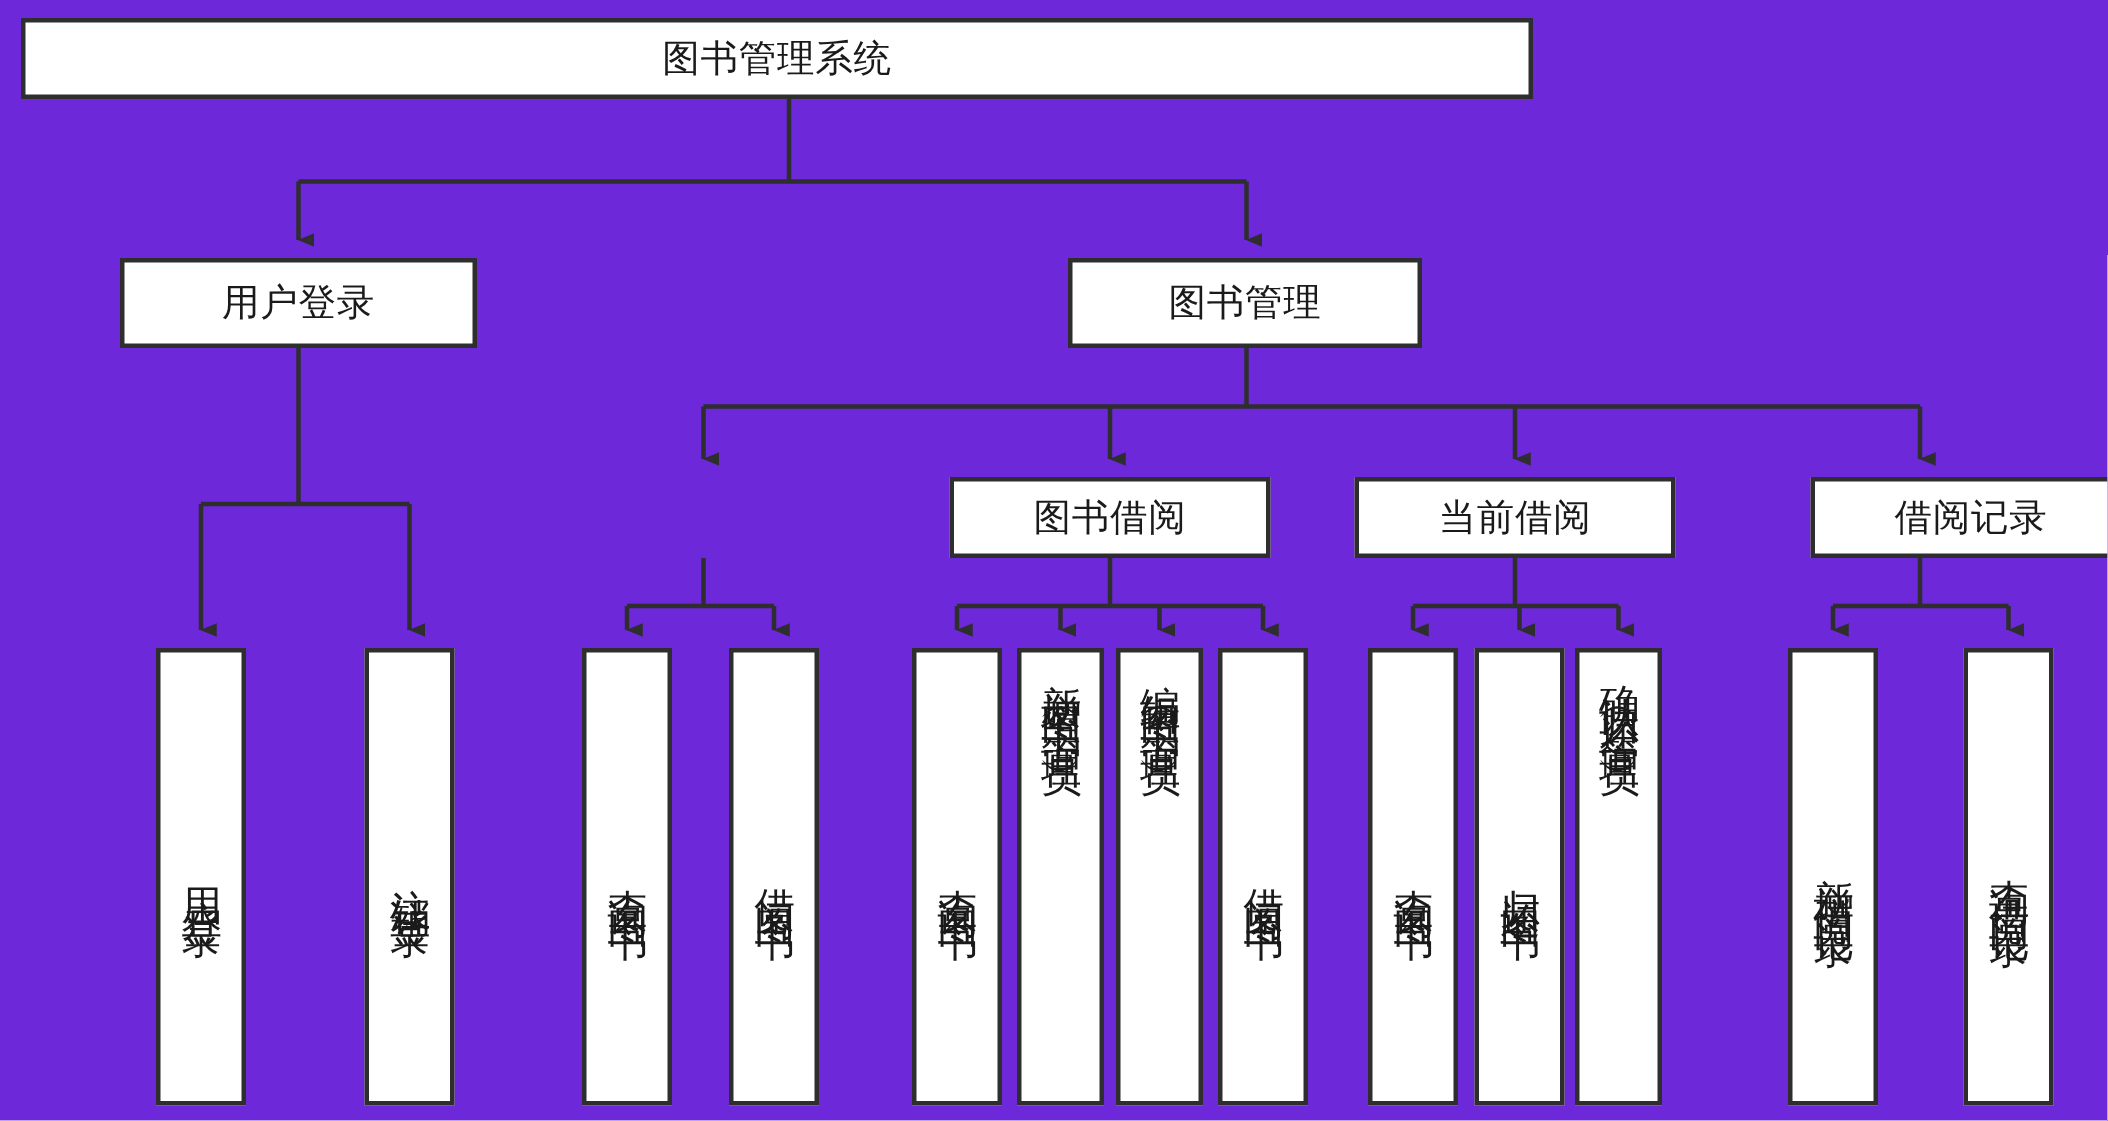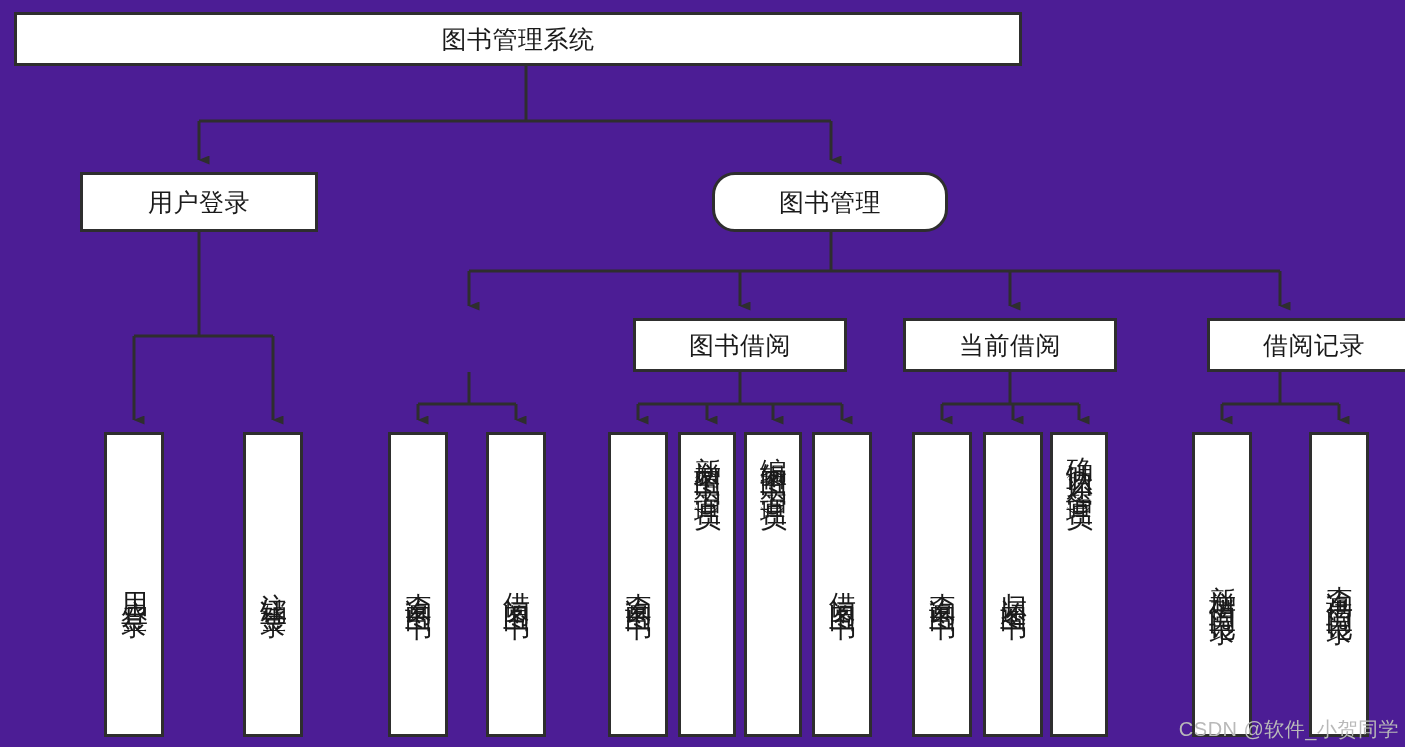--- a/index.html
+++ b/index.html
@@ -4,21 +4,21 @@
 <style>
   html, body {
     margin: 0;
     padding: 0;
     background: #ffffff;
   }
   #canvas {
     position: relative;
     width: 1405px;
     height: 747px;
-    background: #4c1d95;
+    background: #6d28d9;
     font-family: "Liberation Sans", "DejaVu Sans", sans-serif;
     overflow: hidden;
     text-align: center;
   }
   svg.wires {
     position: absolute;
     left: 0;
     top: 0;
     width: 1405px;
     height: 747px;
@@ -126,21 +126,21 @@
     </g>
   </svg>
 
   <div class="node h" style="left:14px;top:12px;width:1008px;height:54px;">
     <span class="lbl">图书管理系统</span>
   </div>
 
   <div class="node h" style="left:80px;top:172px;width:238px;height:60px;">
     <span class="lbl">用户登录</span>
   </div>
-  <div class="node h" style="left:712px;top:172px;width:236px;height:60px;border-radius:23px;">
+  <div class="node h" style="left:712px;top:172px;width:236px;height:60px;">
     <span class="lbl">图书管理</span>
   </div>
 
   <div class="node h" style="left:633px;top:318px;width:214px;height:54px;">
     <span class="lbl">图书借阅</span>
   </div>
   <div class="node h" style="left:903px;top:318px;width:214px;height:54px;">
     <span class="lbl">当前借阅</span>
   </div>
   <div class="node h" style="left:1173px;top:318px;width:214px;height:54px;margin-left:34px;">
@@ -184,15 +184,14 @@
     <span class="lbl">确认归还（管理员）</span>
   </div>
 
   <div class="node v mid" style="left:1192px;top:432px;width:60px;height:305px;">
     <span class="lbl">新增借阅记录</span>
   </div>
   <div class="node v mid" style="left:1309px;top:432px;width:60px;height:305px;">
     <span class="lbl">查询借阅记录</span>
   </div>
 
-  <div class="watermark">CSDN @软件_小贺同学</div>
 
 </div>
 
 </body></html>

